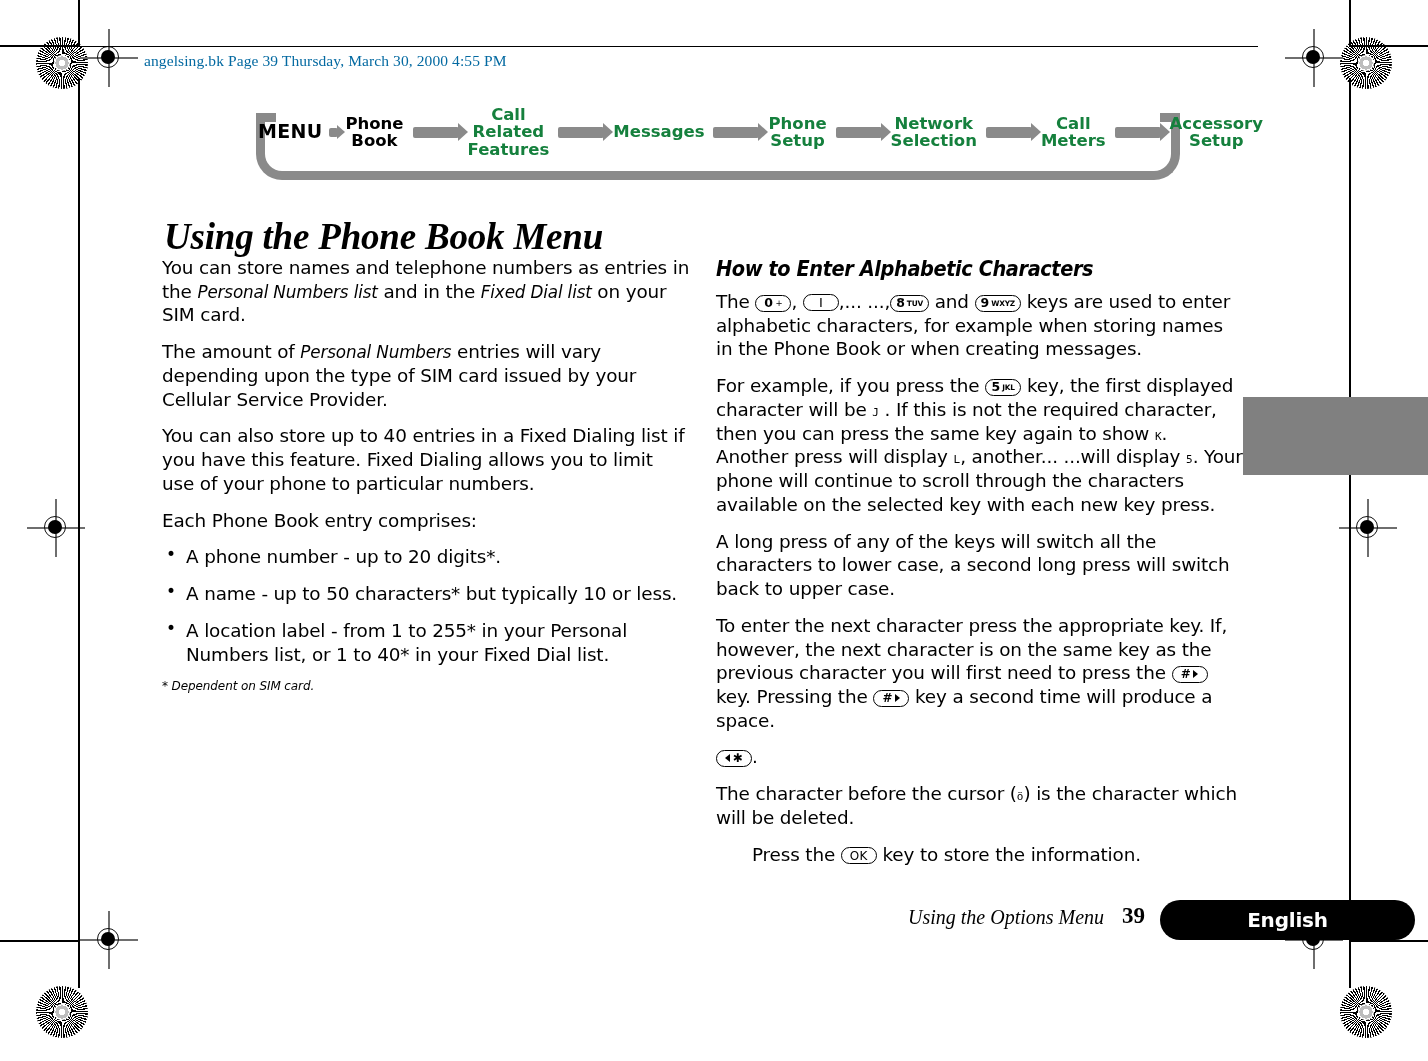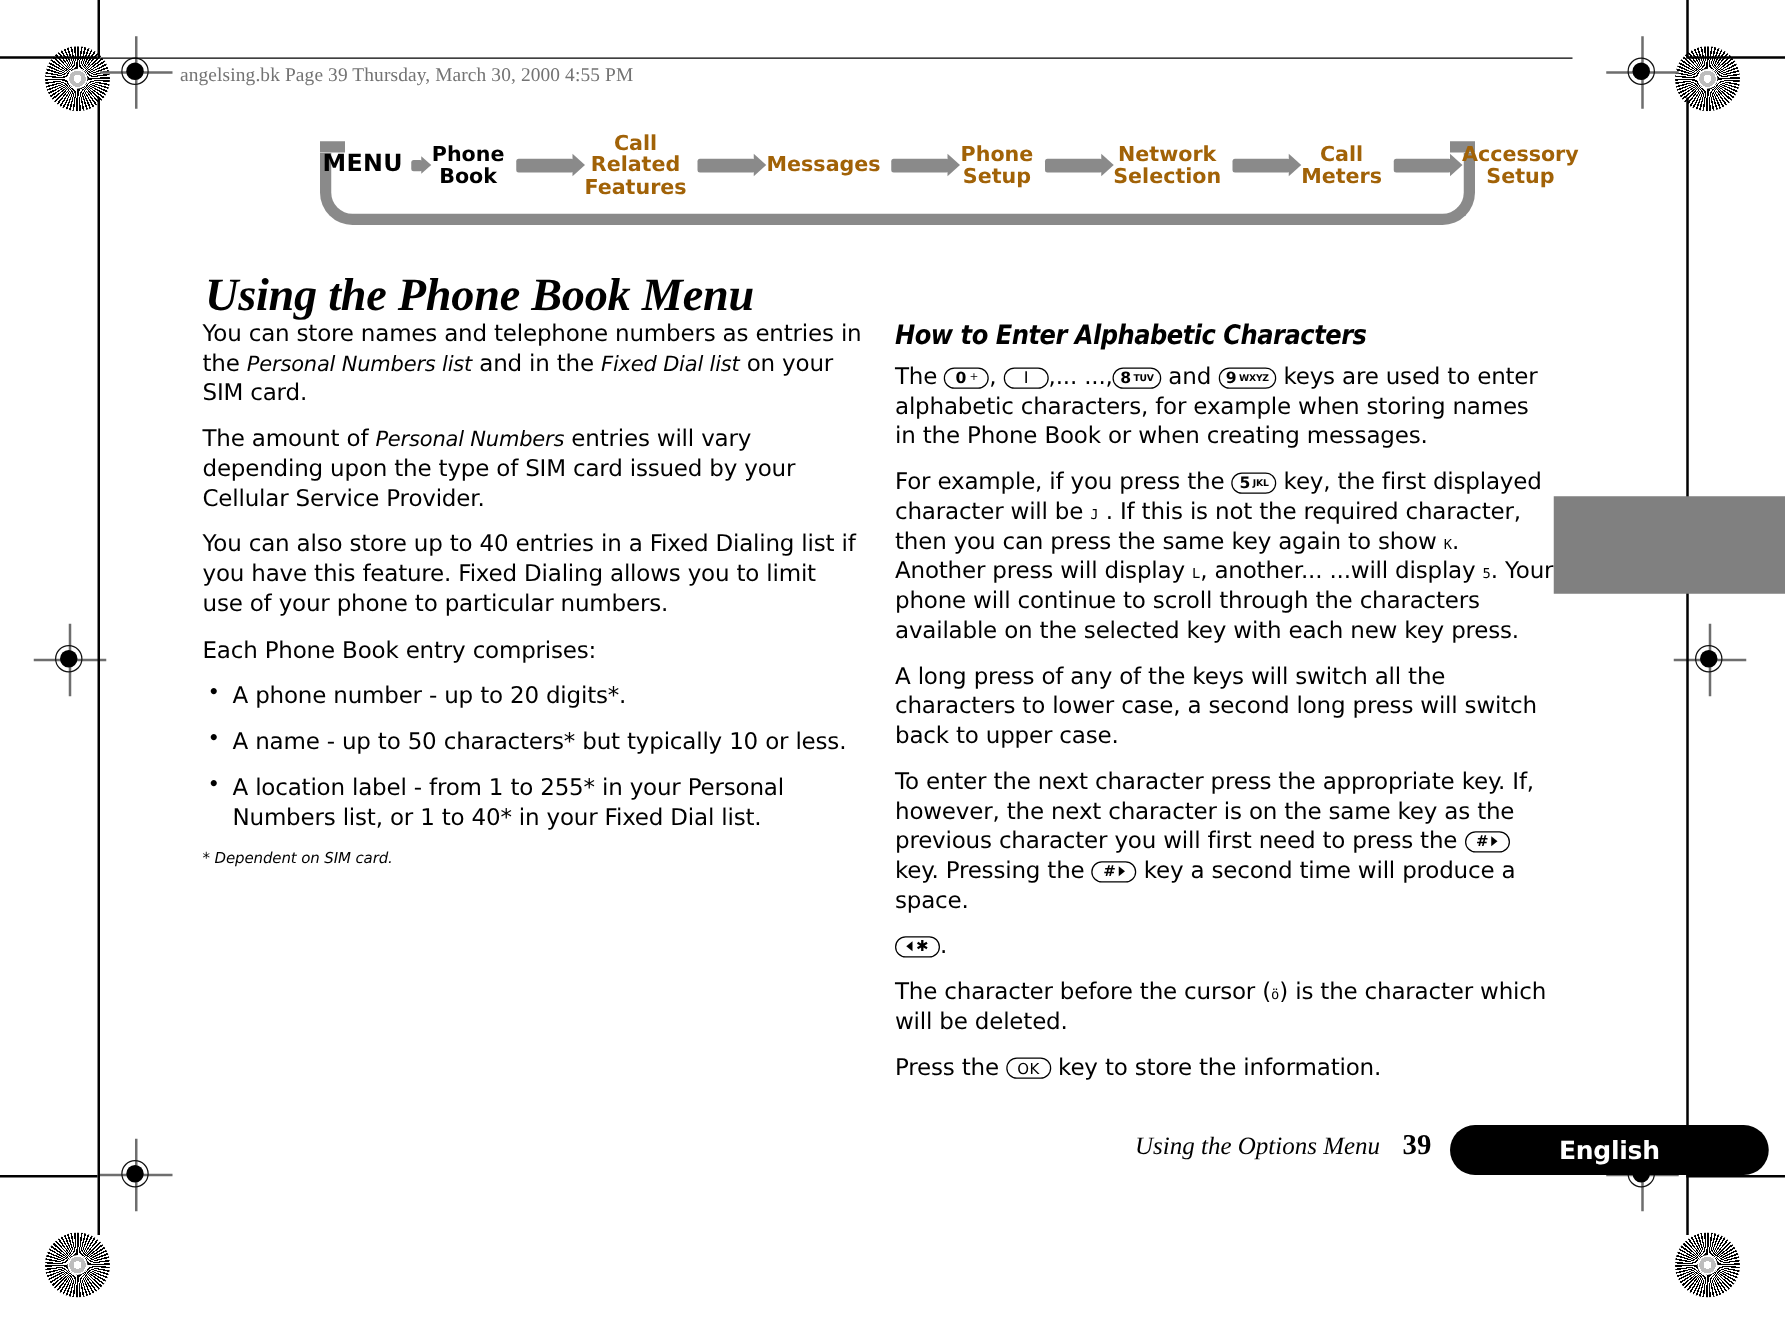--- a/index.html
+++ b/index.html
@@ -42,21 +42,21 @@
   }
 
   .trim { position: absolute; background: #000; }
   .trim.h { height: 1.5px; }
   .trim.v { width: 1.5px; }
 
   
   .slug {
     position: absolute; left: 144px; top: 52px;
     font-family: "Liberation Serif", serif;
-    font-size: 15.5px; letter-spacing: .1px; color: #737373; white-space: nowrap;
+    font-size: 15.5px; letter-spacing: .1px; color: #0369a1; white-space: nowrap;
   }
   .slug-rule { position: absolute; left: 58px; top: 46px; width: 1200px; height: 1.4px; background: #000; }
 
   
   .page { position: absolute; left: 0; top: 0; width: 1428px; height: 765px; }
 
   
   .ribbon { position: absolute; left: 256px; top: 104px; width: 930px; height: 78px; }
   .ribbon-track {
     position: absolute; left: 0; top: 18px; width: 924px; height: 58px;
@@ -68,21 +68,21 @@
     content: ""; position: absolute; top: -9px; width: 20px; height: 9px; background: #8a8a8a;
   }
   .ribbon-track::before { left: -9px; }
   .ribbon-track::after { right: -9px; }
   .ribbon-row {
     position: absolute; left: 0; top: 0; width: 930px; height: 56px;
     display: flex; align-items: center; gap: 0;
   }
   .crumb {
     text-align: center; line-height: 1.05;
-    font-weight: bold; font-size: 16.5px; color: #a16207;
+    font-weight: bold; font-size: 16.5px; color: #15803d;
     white-space: pre-line; padding: 0 2px;
   }
   .crumb.active { color: #000; }
   .crumb.menu { font-size: 19px; letter-spacing: .3px; }
   .arrow {
     flex: 0 0 auto; width: 46px; height: 11px; background: #8a8a8a;
     position: relative; border-radius: 2px; margin: 0 7px;
   }
   .arrow::after {
     content: ""; position: absolute; right: -9px; top: -3.5px;
@@ -103,21 +103,21 @@
   
   .col { position: absolute; top: 256px; }
   .col-left  { left: 162px;  width: 528px; }
   .col-right { left: 716px;  width: 528px; }
 
   p.body {
     margin: 0 0 13px 0;
     font-size: 18.4px; line-height: 1.29;
     letter-spacing: -0.15px;
   }
-  p.body:last-child { margin-bottom: 0; }
+  p.body:last-child { margin-bottom: 0; margin-left: 36px; }
   .emph { font-style: italic; font-size: 16.8px; }
 
   ul.bullets { margin: 0 0 10px 0; padding: 0; list-style: none; }
   ul.bullets li {
     position: relative; padding-left: 24px; margin-bottom: 13px;
     font-size: 18.4px; line-height: 1.29; letter-spacing: -0.15px;
   }
   ul.bullets li::before {
     content: "\2022"; position: absolute; left: 4px; top: -1px; font-size: 17px;
   }

